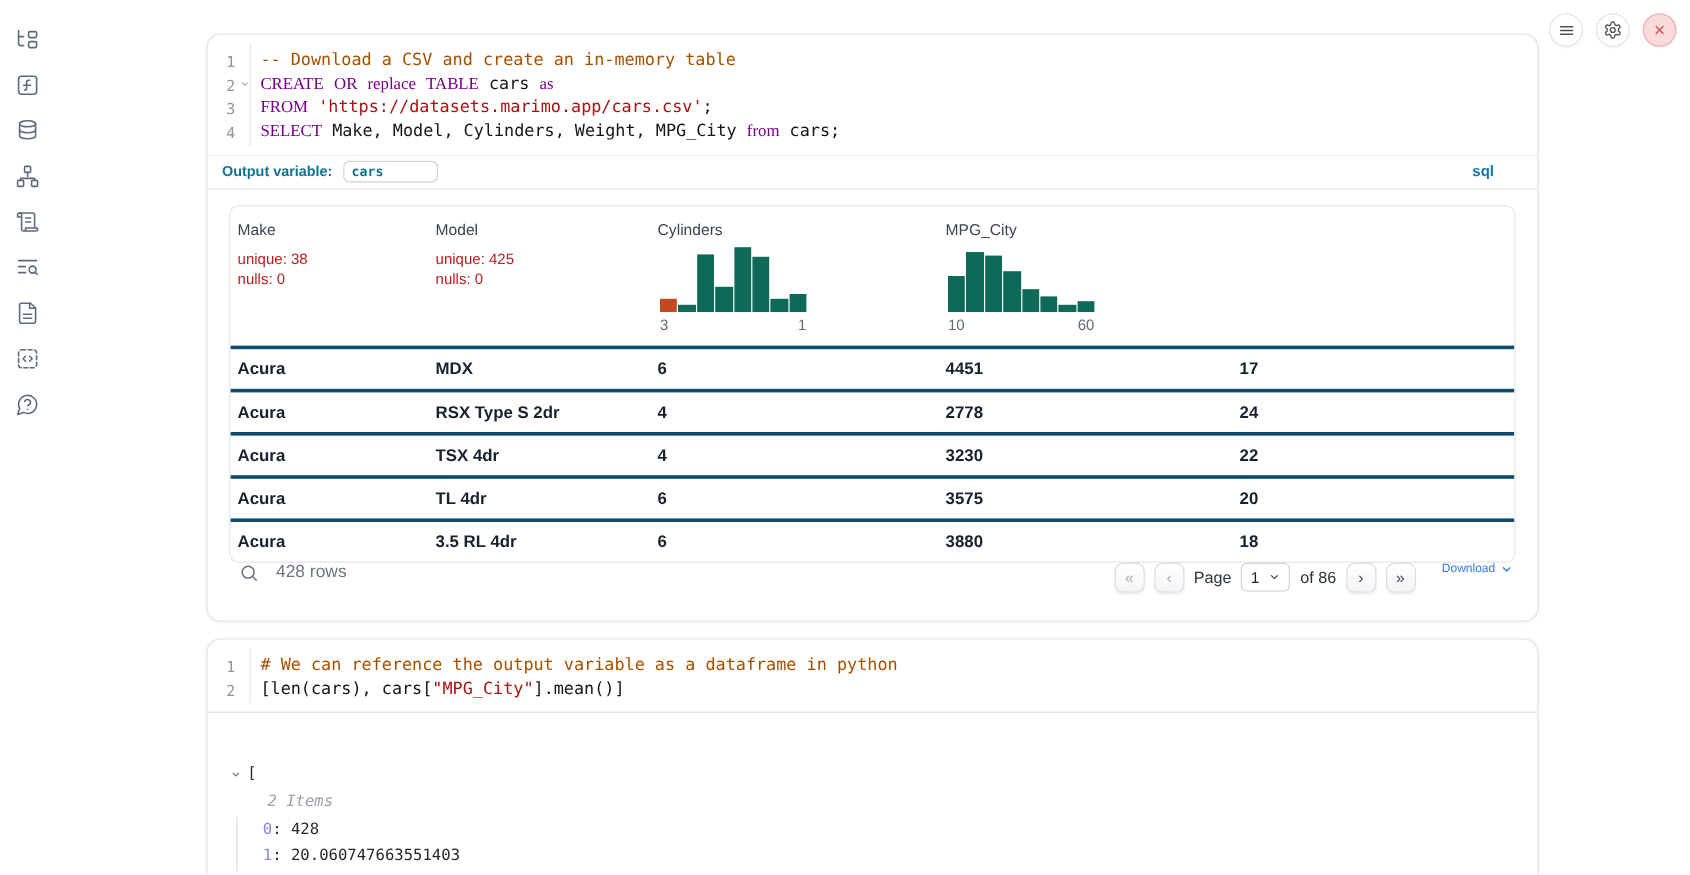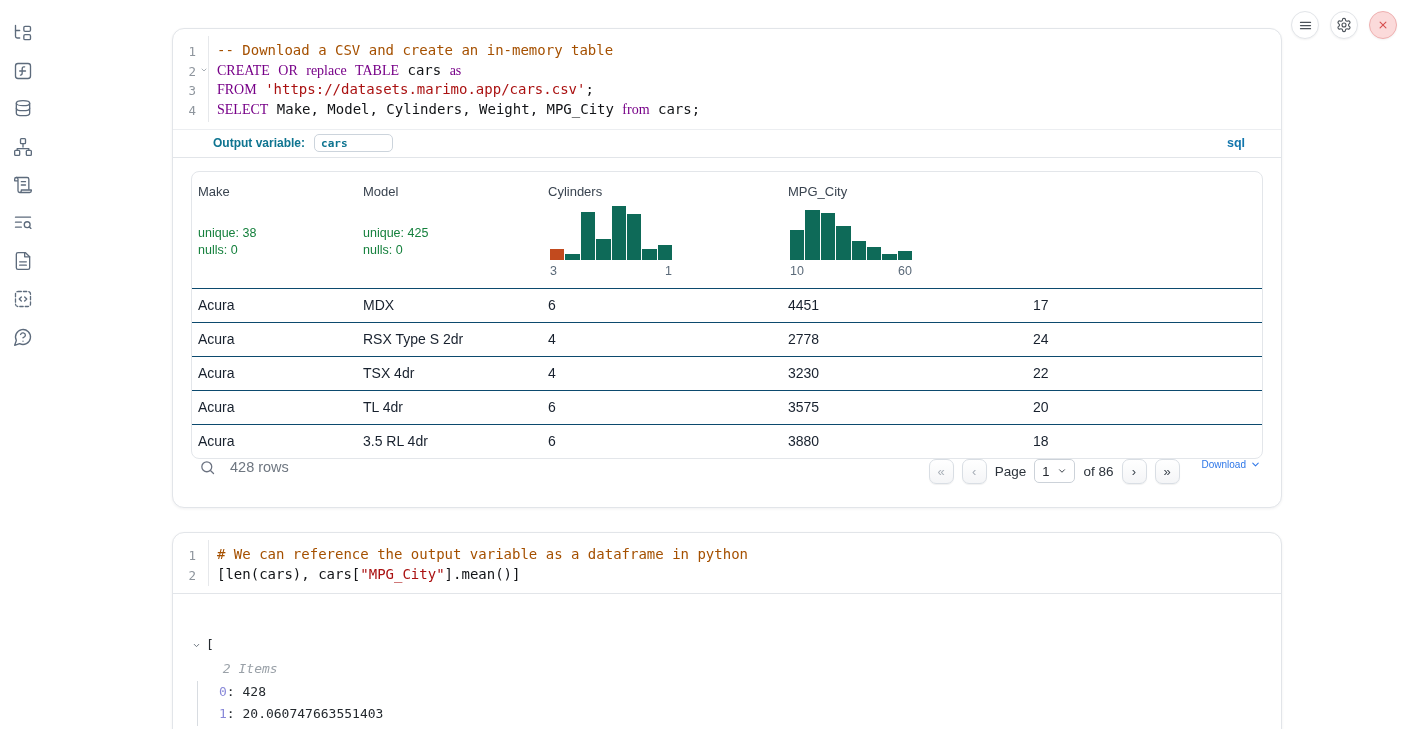--- a/index.html
+++ b/index.html
@@ -36,38 +36,38 @@
   .lnum{position:absolute;right:12px;color:#8e959d;font-size:12.5px;top:1px;}
   .fold{position:absolute;right:0px;top:5px;line-height:0;}
   .code{padding-left:9px;white-space:pre;color:#121417;}
   .tk-k{color:#770088;font-family:Liberation Serif, serif;}
   .tk-s{color:#aa1111;}
   .tk-c{color:#a55000;}
 
   
   .outvar-row{height:27px;display:flex;align-items:center;border-top:1px solid #eceef1;
               padding:0 36px 0 12px;}
-  .outvar-label{font-size:12px;font-weight:bold;color:#0e7490;margin-left:28px;}
+  .outvar-label{font-size:12px;font-weight:bold;color:#0e7490;}
   .outvar-input{margin-left:9px;width:79px;height:18px;border:1px solid #ccd4dc;border-radius:5px;
                 font-family:"DejaVu Sans Mono",monospace;font-size:11px;font-weight:bold;color:#0e7490;
                 padding:0 6px;box-sizing:border-box;outline:none;}
   .lang-label{margin-left:auto;font-size:12.5px;font-weight:bold;color:#1276ad;cursor:pointer;}
 
   
   .output-area{border-top:1px solid #e2e5e9;padding:13px 18px 2px 18px;}
   .data-table{border:1px solid #e3e6ea;border-radius:8px;overflow:hidden;}
   .grid-row{display:grid;grid-template-columns:165px 185px 240px 245px 1fr;}
   .th{padding:12px 8px 10px 6px;cursor:pointer;}
   .th-label{font-size:13px;color:#3a4450;}
-  .th-stats{margin-top:26px;font-size:12.5px;color:#15803d;line-height:17px;}
+  .th-stats{margin-top:9px;font-size:12.5px;color:#b91c1c;line-height:17px;}
   .hist{width:122px;margin-top:7px;margin-left:2px;}
   .hist-bars{height:54px;display:flex;align-items:flex-end;gap:1px;}
   .hist-bar{flex:1;}
   .hist-labels{display:flex;justify-content:space-between;font-size:12.5px;color:#5b6a79;margin-top:4px;}
-  .trow{border-top:1px solid #0c4a6e;height:33px;align-items:center;}
+  .trow{border-top:3px solid #0c4a6e;height:33px;align-items:center;font-weight:bold;}
   .td{padding-left:6px;font-size:14px;color:#18212e;}
 
   
   .table-footer{height:46px;display:flex;align-items:flex-start;padding:0 2px 0 8px;}
   .search-btn{background:none;border:none;padding:0;cursor:pointer;line-height:0;}
   .rows-count{margin-left:14px;font-size:14.5px;color:#6e7680;}
   .pager{margin-left:auto;display:flex;align-items:center;gap:8px;font-size:13.5px;color:#2c333b;}
   .pg-btn{width:25px;height:25px;border-radius:7px;border:1px solid #d9dee4;
           background:linear-gradient(#ffffff,#f4f5f7);display:flex;align-items:center;justify-content:center;
           font-size:13px;color:#3e4650;box-shadow:0 1px 1px rgba(0,0,0,.06);cursor:pointer;padding:0;}

